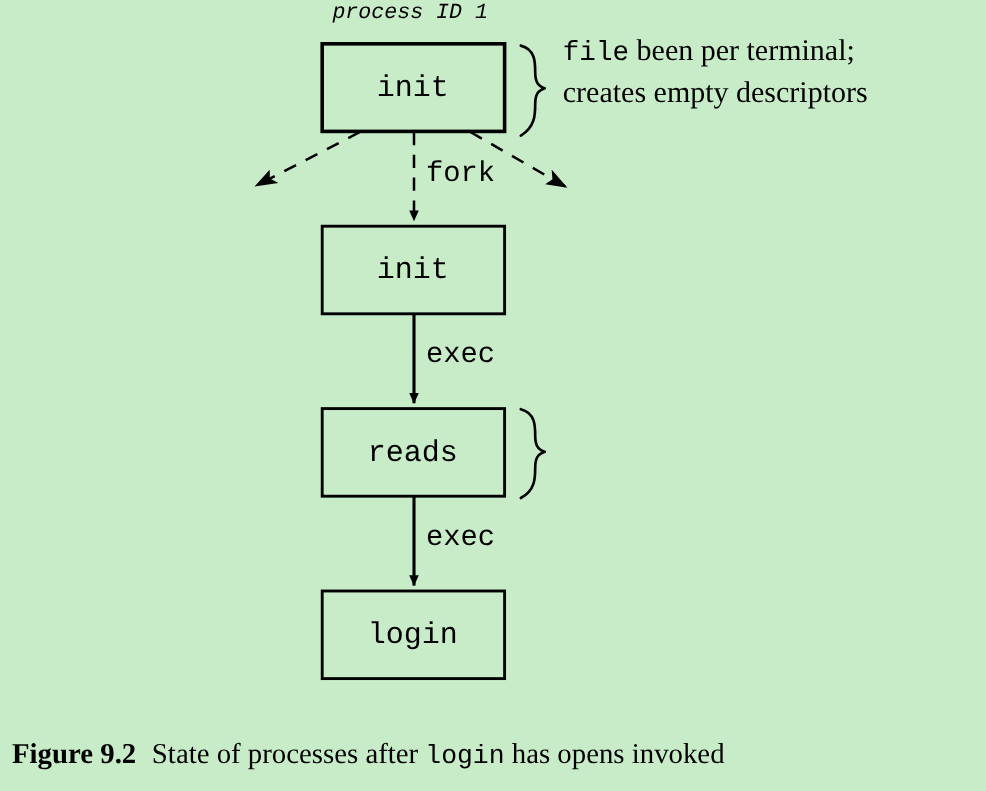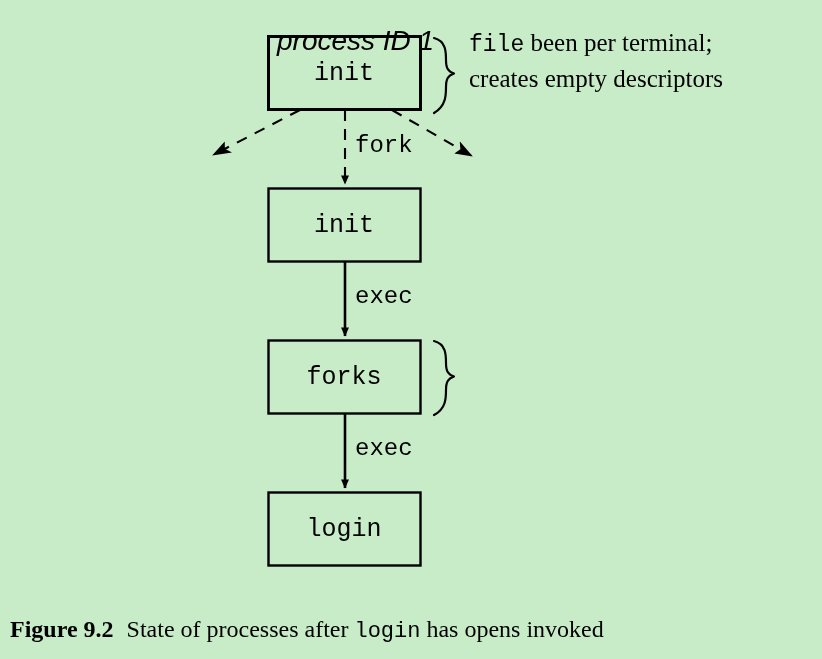--- a/index.html
+++ b/index.html
@@ -44,26 +44,25 @@
     color: #000;
     text-align: center;
     white-space: nowrap;
     user-select: none;
   }
 
   
   #pid-label {
     left: 277px;
     top: 2px;
-    font-family: Liberation Sans, sans-serif;
+    font-family: Liberation Mono, monospace;
     font-style: italic;
-    font-size: 28px;
+    font-size: 18px;
     line-height: 1.1;
     white-space: nowrap;
-    margin-top: 24px;
   }
 
   
   .edge-label {
     position: absolute;
     font-family: "Liberation Mono", "DejaVu Sans Mono", monospace;
     font-size: 24px;
     line-height: 1;
     white-space: nowrap;
   }
@@ -149,21 +148,21 @@
              C 448 378.5, 446 382, 446 390
              C 446 398, 446 409, 434 415" fill="none" stroke="#000000" stroke-width="2.2" stroke-linecap="round" stroke-linejoin="round"></path>
   </svg>
 
   <div class="abs box-label" id="pid-label">process ID 1</div>
 
   <div class="box-label" style="left:268px; top:61px; width:152px;">init</div>
 
   <div class="box-label" style="left:268px; top:213px; width:152px;">init</div>
 
-  <div class="box-label" style="left:268px; top:365px; width:152px;">forks</div>
+  <div class="box-label" style="left:268px; top:365px; width:152px;">reads</div>
 
   <div class="box-label" style="left:268px; top:517px; width:152px;">login</div>
 
   <div class="edge-label" style="left:355px; top:134px;">fork</div>
 
   <div class="edge-label" style="left:355px; top:285px;">exec</div>
 
   <div class="edge-label" style="left:355px; top:437px;">exec</div>
 
   <div class="annotation" id="annotation-init" style="left:469px; top:26px;">

